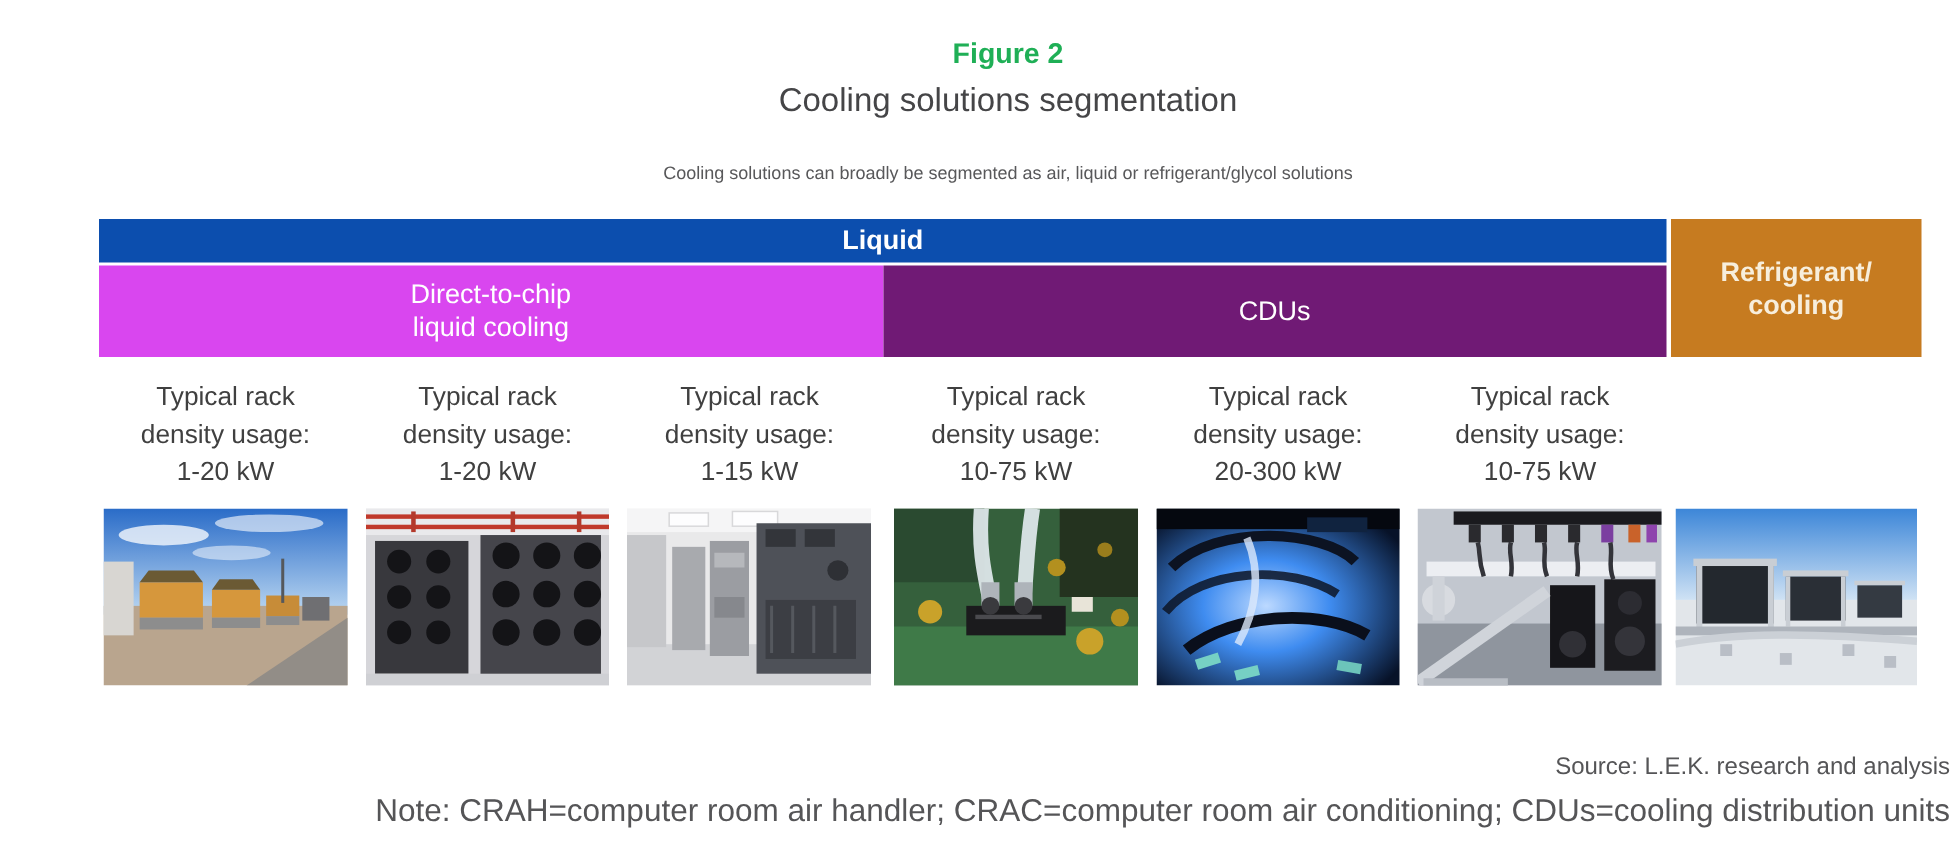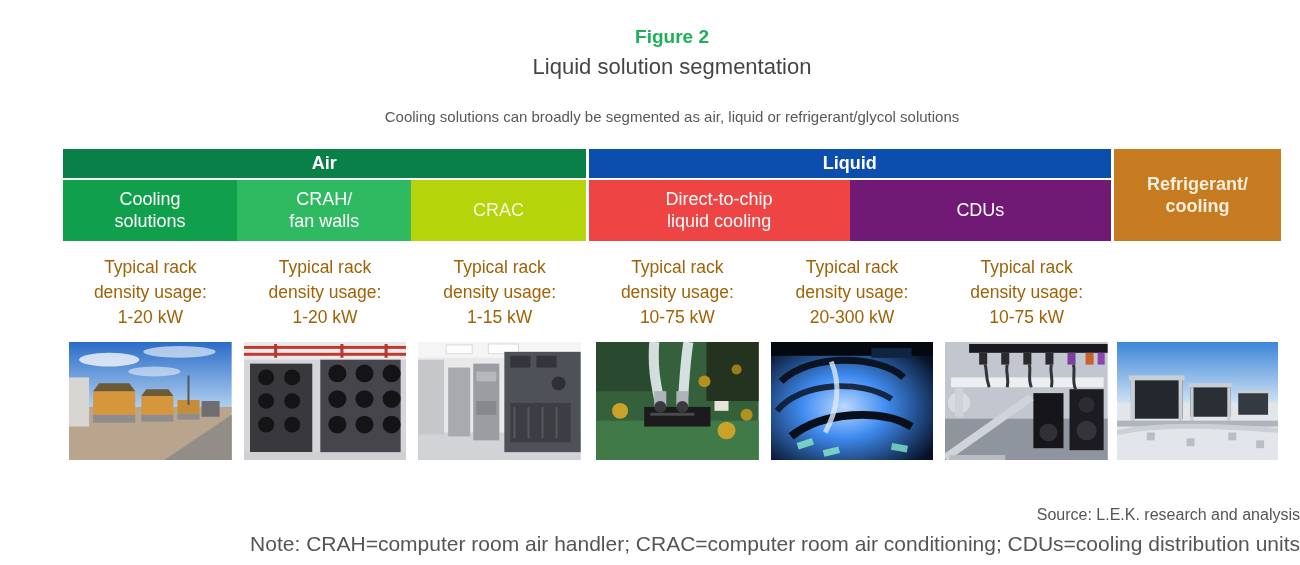--- a/index.html
+++ b/index.html
@@ -8,21 +8,21 @@
     width:1300px;height:565px;
     background:#ffffff;
     font-family:Liberation Sans, sans-serif;
     overflow:hidden;
     box-sizing:border-box;
     padding-left:44px;
   }
   .titles{ text-align:center; padding-top:26px; }
   .figure-label{ font-size:19px; font-weight:bold; margin-bottom:6px; }
   .figure-title{ font-size:22px; color:#454547; margin-bottom:28px; }
-  .figure-subtitle{ font-size:15px; color:#58585a; margin-bottom:24px; }
+  .figure-subtitle{ font-size:12px; color:#58585a; margin-bottom:24px; }
 
   .band-wrap{ width:1218px; margin:0 auto; }
   .row-flex{ display:flex; align-items:stretch; }
   .grp-air{ flex:1 1 0; }
   .grp-liquid{ flex:1 1 0; margin-left:3px; }
   .grp-ref{ flex:0 0 167px; margin-left:3px; }
 
   .group-header{
     height:29px; margin-bottom:2px;
     display:flex; align-items:center; justify-content:center;
@@ -39,21 +39,21 @@
     height:92px;
     display:flex; align-items:center; justify-content:center;
     color:#F7EEDC; font-size:18px; font-weight:bold; line-height:1.25;
     text-align:center; white-space:pre-line;
   }
   .cell.crac-text{ color:#F2F8DC; }
 
   .density-row{ width:1218px; margin:14px auto 0 auto; }
   .density-cell{
     flex:1 1 0; text-align:center;
-    font-size:17.5px; color:#a16207; line-height:1.42;
+    font-size:17.5px; color:#404040; line-height:1.42;
   }
   .density-cell .dl{ display:block; max-width:132px; margin:0 auto; }
   .density-cell .dv{ display:block;text-align:center; }
   .density-spacer{ flex:0 0 167px; }
 
   .photo-row{ width:1218px; margin:12px auto 0 auto; }
   .photo-cell{ flex:1 1 0; padding:0 6px; box-sizing:border-box; }
   .photo-cell-ref{ flex:0 0 167px; padding:0 3px; box-sizing:border-box; }
   .photo-cell svg, .photo-cell-ref svg{ display:block; width:100%; height:118px; }
 
@@ -61,40 +61,30 @@
   .source-line{ font-size:16px; color:#555557; margin-bottom:8px; }
   .note-line{ font-size:21px; color:#555557; }
 </style>
 </head>
 <body>
 
 <div class="page">
 
   <div class="titles">
     <div class="figure-label" style="color: rgb(31, 175, 86);">Figure 2</div>
-    <div class="figure-title">Liquid solution segmentation</div>
+    <div class="figure-title">Cooling solutions segmentation</div>
     <div class="figure-subtitle">Cooling solutions can broadly be segmented as air, liquid or refrigerant/glycol solutions</div>
   </div>
 
   <div class="band-wrap">
     <div class="row-flex">
-      <div class="grp-air">
-        <div class="group-header" style="background-color: rgb(8, 128, 72);">Air</div>
-        <div class="cells">
-          <div class="cell" style="background-color: rgb(16, 160, 76);">Cooling
-solutions</div>
-          <div class="cell" style="background-color: rgb(47, 185, 97);">CRAH/
-fan walls</div>
-          <div class="cell crac-text" style="background-color: rgb(181, 212, 10);">CRAC</div>
-        </div>
-      </div>
       <div class="grp-liquid">
         <div class="group-header" style="background-color: rgb(12, 78, 174);">Liquid</div>
         <div class="cells">
-          <div class="cell" style="background-color: #ef4444;">Direct-to-chip
+          <div class="cell" style="background-color: #d946ef;">Direct-to-chip
 liquid cooling</div>
           <div class="cell" style="background-color: #701a75;">CDUs</div>
         </div>
       </div>
       <div class="grp-ref">
         <div class="cell-ref" style="background-color: rgb(198, 123, 32);">Refrigerant/
 cooling</div>
       </div>
     </div>
   </div>

